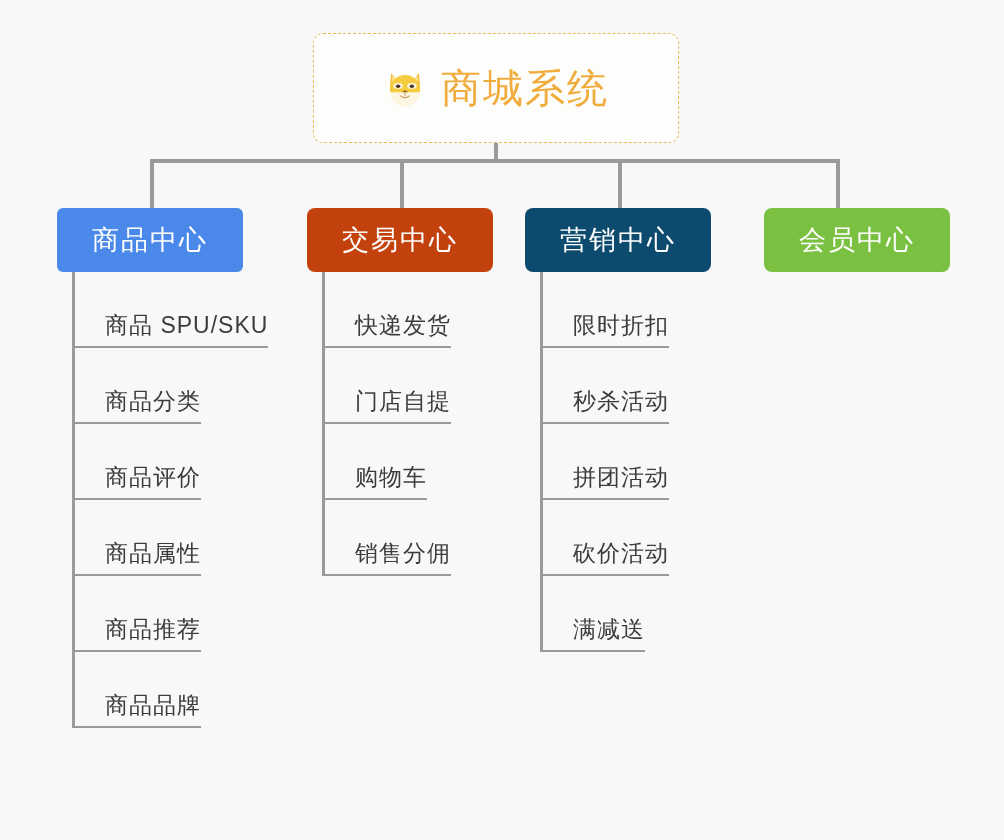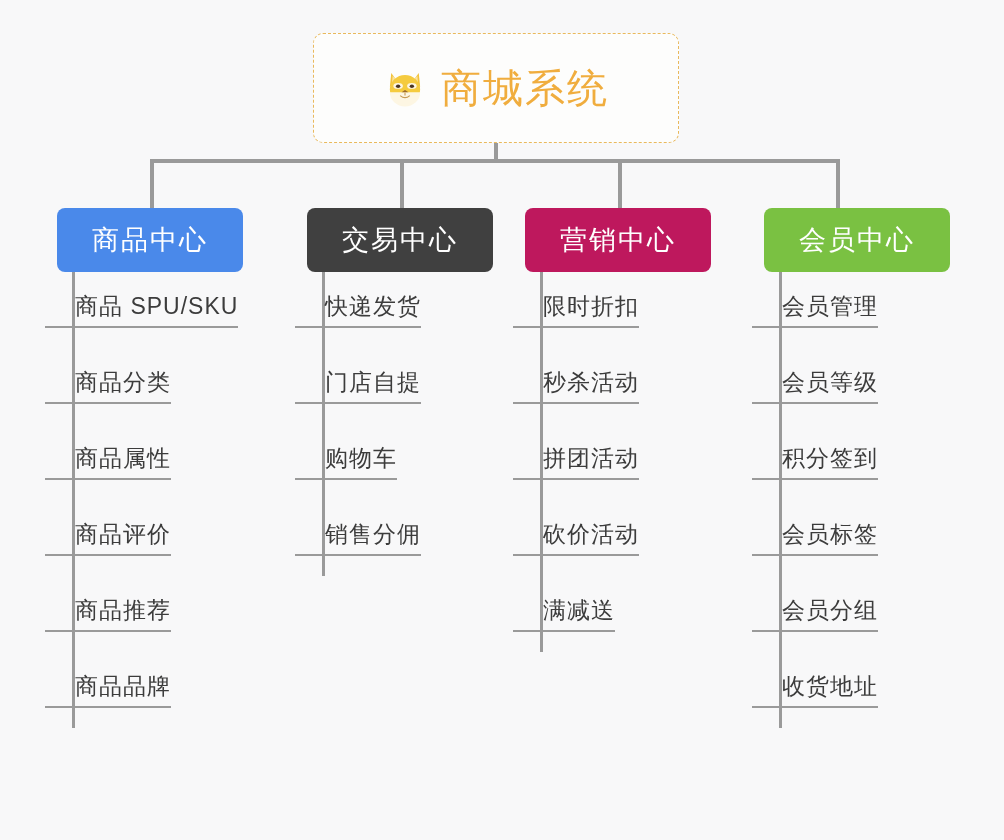--- a/index.html
+++ b/index.html
@@ -95,21 +95,22 @@
     position: relative;
     margin-left: 15px;
     padding-top: 0;
     border-left: 3px solid #9a9a9a;
   }
   .leaf {
     position: relative;
     height: 76px;
     box-sizing: border-box;
     display: flex;
-    align-items: center;
+    align-items: flex-end;
+    padding-left: 30px;
   }
   .leaf-label {
     position: relative;
     display: inline-block;
     font-size: 23px;
     color: #3c3c3c;
     letter-spacing: 1px;
     white-space: nowrap;
     padding-bottom: 6px;
     border-bottom: 2px solid #9a9a9a;
@@ -153,67 +154,67 @@
   </div>
 
   <div class="conn conn-stem"></div>
   <div class="conn conn-bus"></div>
   <div class="conn conn-drop" style="left:150px;"></div>
   <div class="conn conn-drop" style="left:400px;"></div>
   <div class="conn conn-drop" style="left:618px;"></div>
   <div class="conn conn-drop" style="left:836px;"></div>
 
   <div class="branch" style="left:57px;width:236px;">
-    <div class="branch-header" style="width:186px;background:#4a89ea;">
+    <div class="branch-header" style="width:186px;background:#4a89ea;border-radius:6px;">
       <span>商品中心</span>
     </div>
     <div class="leaf-list">
       <div class="leaf">
           <span class="leaf-label">商品 SPU/SKU</span>
         </div>
       <div class="leaf">
           <span class="leaf-label">商品分类</span>
         </div>
       <div class="leaf">
+          <span class="leaf-label">商品评价</span>
+        </div>
+      <div class="leaf">
           <span class="leaf-label">商品属性</span>
         </div>
       <div class="leaf">
-          <span class="leaf-label">商品评价</span>
-        </div>
-      <div class="leaf">
           <span class="leaf-label">商品推荐</span>
         </div>
       <div class="leaf">
           <span class="leaf-label">商品品牌</span>
         </div>
     </div>
   </div>
 
   <div class="branch" style="left:307px;width:236px;">
-    <div class="branch-header" style="width:186px;background:#404040;">
+    <div class="branch-header" style="width:186px;background:#c2410c;">
       <span>交易中心</span>
     </div>
     <div class="leaf-list">
       <div class="leaf">
           <span class="leaf-label">快递发货</span>
         </div>
       <div class="leaf">
           <span class="leaf-label">门店自提</span>
         </div>
       <div class="leaf">
           <span class="leaf-label">购物车</span>
         </div>
       <div class="leaf">
           <span class="leaf-label">销售分佣</span>
         </div>
     </div>
   </div>
 
   <div class="branch" style="left:525px;width:236px;">
-    <div class="branch-header" style="width:186px;background:#be185d;">
+    <div class="branch-header" style="width:186px;background:#0c4a6e;">
       <span>营销中心</span>
     </div>
     <div class="leaf-list">
       <div class="leaf">
           <span class="leaf-label">限时折扣</span>
         </div>
       <div class="leaf">
           <span class="leaf-label">秒杀活动</span>
         </div>
       <div class="leaf">
@@ -225,35 +226,15 @@
       <div class="leaf">
           <span class="leaf-label">满减送</span>
         </div>
     </div>
   </div>
 
   <div class="branch" style="left:764px;width:236px;">
     <div class="branch-header" style="width:186px;background:#7ac142;">
       <span>会员中心</span>
     </div>
-    <div class="leaf-list">
-      <div class="leaf">
-          <span class="leaf-label">会员管理</span>
-        </div>
-      <div class="leaf">
-          <span class="leaf-label">会员等级</span>
-        </div>
-      <div class="leaf">
-          <span class="leaf-label">积分签到</span>
-        </div>
-      <div class="leaf">
-          <span class="leaf-label">会员标签</span>
-        </div>
-      <div class="leaf">
-          <span class="leaf-label">会员分组</span>
-        </div>
-      <div class="leaf">
-          <span class="leaf-label">收货地址</span>
-        </div>
-    </div>
   </div>
 
 </div>
 
 </body></html>

